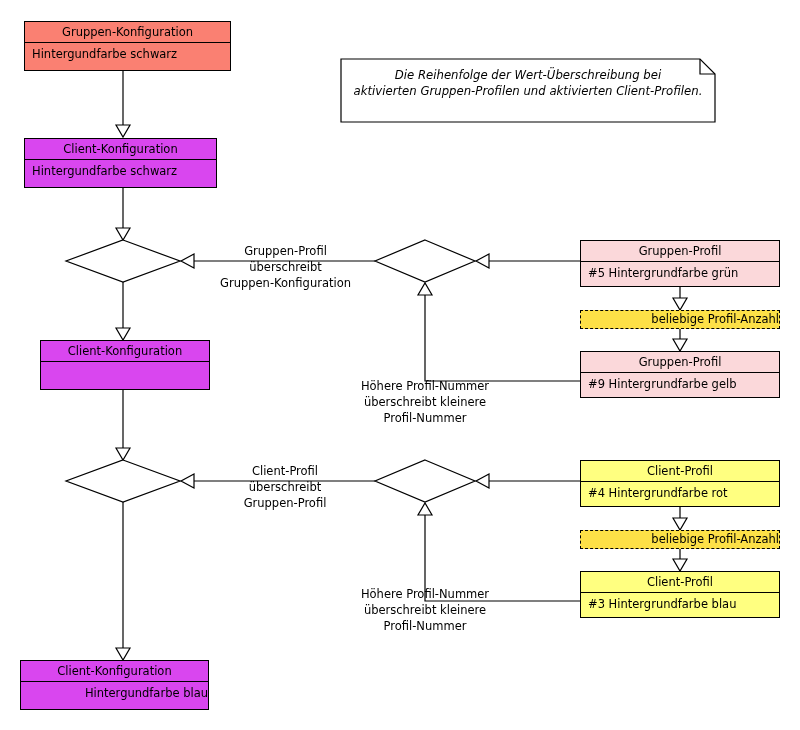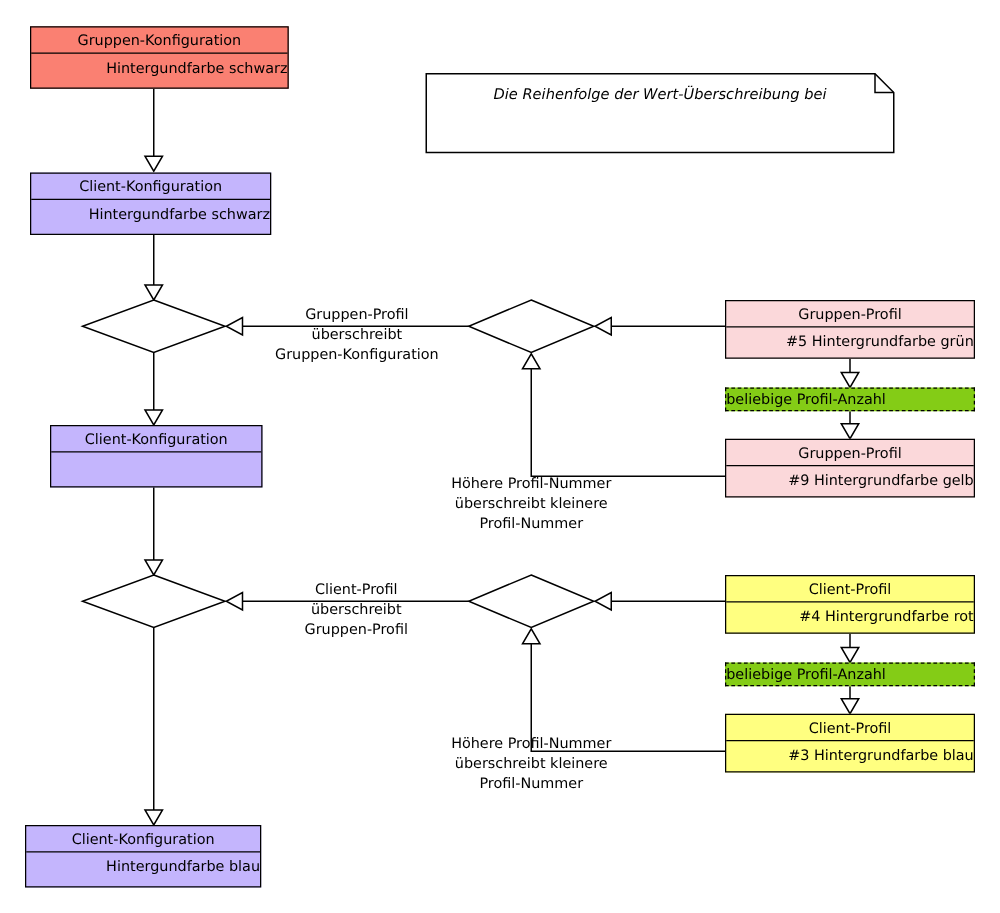--- a/index.html
+++ b/index.html
@@ -39,42 +39,42 @@
     text-align: center;
     font-size: 11.5px;
     line-height: 20px;
     height: 21px;
     border-bottom: 1px solid #000000;
     white-space: nowrap;
     overflow: hidden;
   }
   .box .bdy {
     box-sizing: border-box;
-    text-align: right;
+    text-align: left;
     font-size: 11.5px;
     line-height: 22px;
     height: 23px;
     padding-left: 7px;
     white-space: nowrap;
     overflow: hidden;
   }
   .box.centerbody .bdy { text-align: right; padding-left: 0; }
 
   .c-salmon  { background: #fa8072; }
-  .c-orange  { background: #c4b5fd; }
+  .c-orange  { background: #d946ef; }
   .c-pink    { background: #fbd8da; }
   .c-yellow  { background: #ffff80; }
 
   
   .dashbox {
     position: absolute;
     box-sizing: border-box;
     border: 1px dashed #000000;
-    background: #84cc16;
-    text-align: left;
+    background: #fde047;
+    text-align: right;
     font-size: 11.5px;
     line-height: 17px;
     white-space: nowrap;
   }
 
   
   .note {
     position: absolute;
     box-sizing: border-box;
   }
@@ -210,20 +210,21 @@
         <path d="M341,59 L700,59 L715,74 L715,122 L341,122 Z" fill="#ffffff" stroke="#000000" stroke-width="1.2"></path>
         <path d="M700,59 L700,74 L715,74" fill="none" stroke="#000000" stroke-width="1.2"></path>
       </g>
 
     </g>
   </svg>
 
   <div class="note" style="left:341px; top:59px; width:374px; height:63px;border-radius:12px;">
     <div class="note-text">
       <div>Die Reihenfolge der Wert-Überschreibung bei</div>
+      <div>aktivierten Gruppen-Profilen und aktivierten Client-Profilen.</div>
     </div>
   </div>
 
   <div class="box c-salmon" style="left:24px; top:21px; width:207px; height:50px;">
     <div class="hdr">Gruppen-Konfiguration</div>
     <div class="bdy">Hintergundfarbe schwarz</div>
   </div>
 
   <div class="box c-orange" style="left:24px; top:138px; width:193px; height:50px;">
     <div class="hdr">Client-Konfiguration</div>

